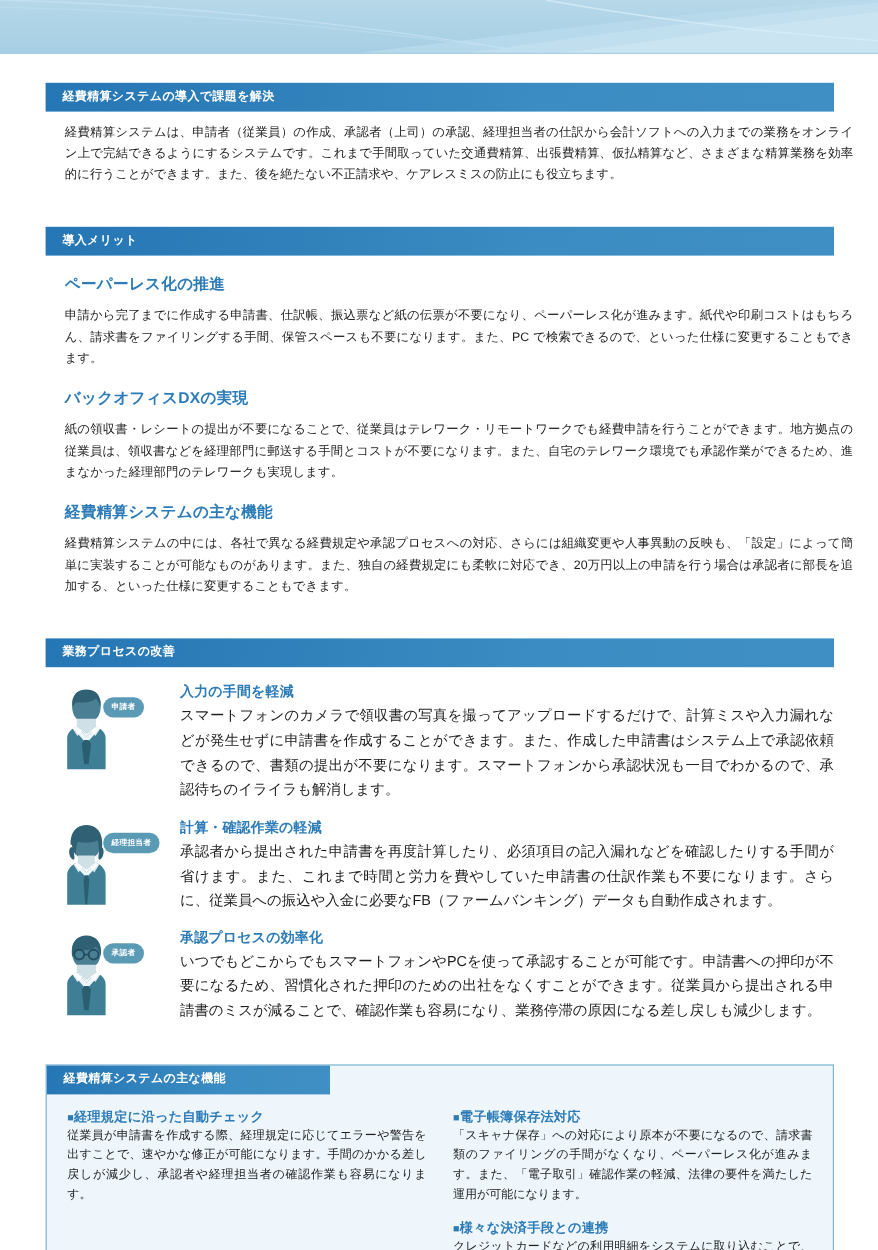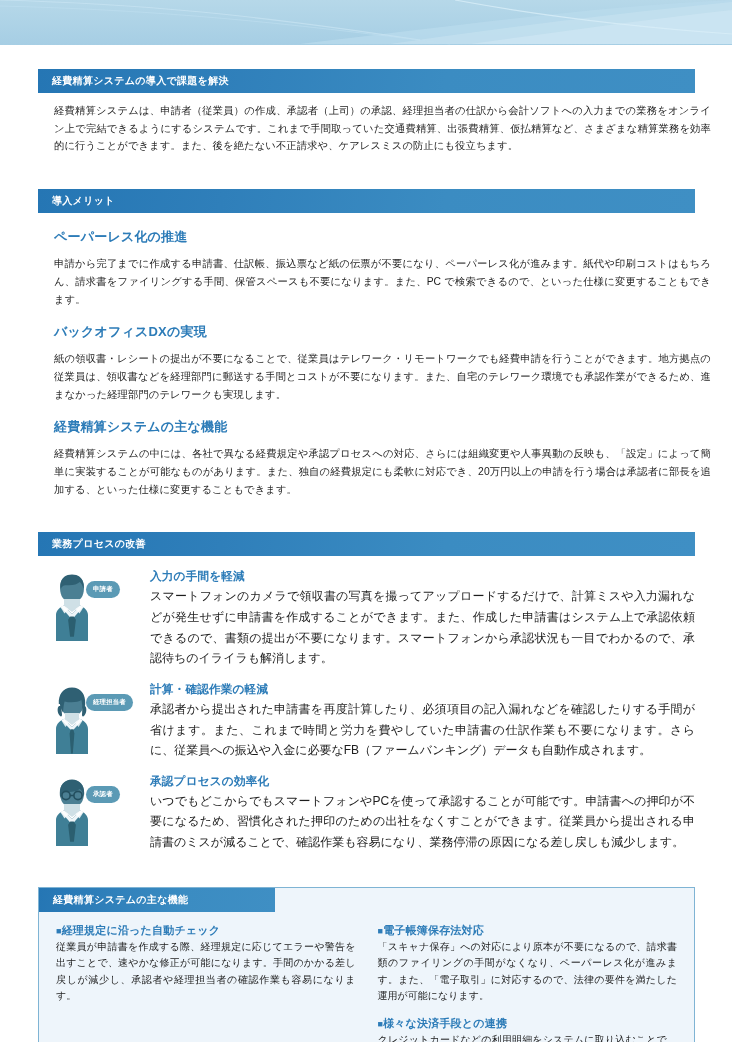--- a/index.html
+++ b/index.html
@@ -274,21 +274,21 @@
         <div class="feature-item">
           <h5><span class="sq">■</span><span>経理規定に沿った自動チェック</span></h5>
           <p>従業員が申請書を作成する際、経理規定に応じてエラーや警告を出すことで、速やかな修正が可能になります。手間のかかる差し戻しが減少し、承認者や経理担当者の確認作業も容易になります。</p>
         </div>
 
       </div>
 
       <div class="feature-col">
         <div class="feature-item">
           <h5><span class="sq">■</span><span>電子帳簿保存法対応</span></h5>
-          <p>「スキャナ保存」への対応により原本が不要になるので、請求書類のファイリングの手間がなくなり、ペーパーレス化が進みます。また、「電子取引」に対応するので、法律の要件を満たした運用が可能になります。</p>
+          <p>「スキャナ保存」への対応により原本が不要になるので、請求書類のファイリングの手間がなくなり、ペーパーレス化が進みます。また、「電子取引」確認作業の軽減、法律の要件を満たした運用が可能になります。</p>
         </div>
         <div class="feature-item">
           <h5><span class="sq">■</span><span>様々な決済手段との連携</span></h5>
           <p>クレジットカードなどの利用明細をシステムに取り込むことで、申請者の入力作業と承認者・経理者の確認作業を軽減します。また、クレジットカードの利用明細は、領収書の代用になります。</p>
         </div>
 
       </div>
 
     </div>
   </div>

